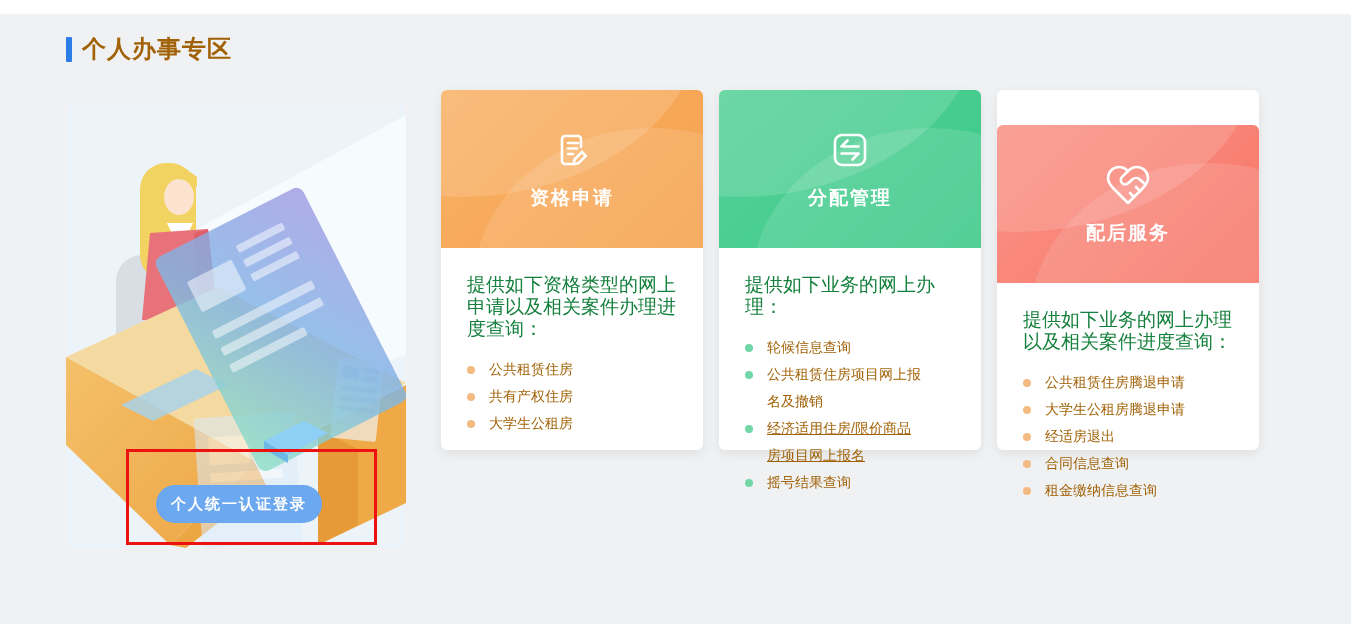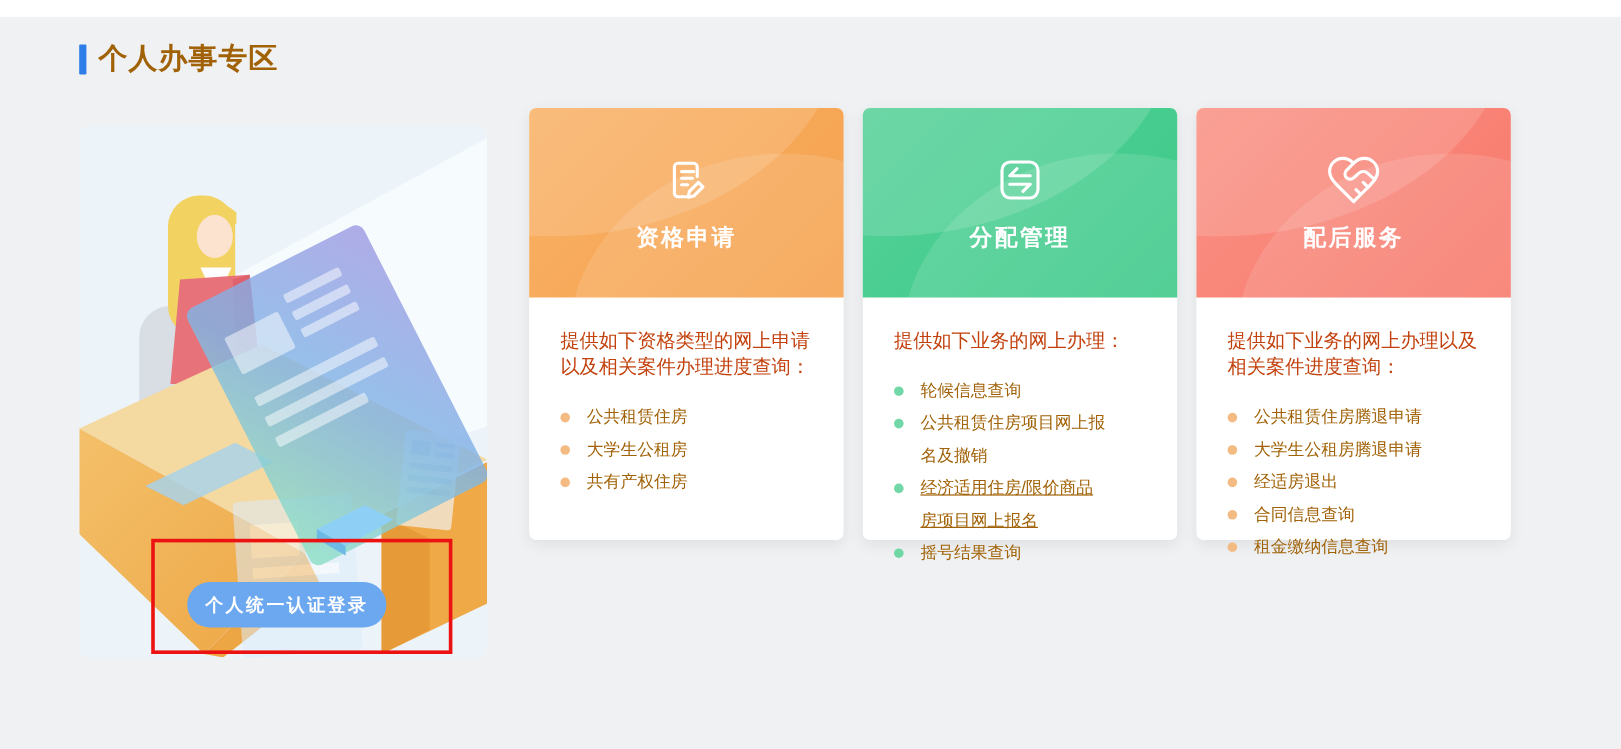--- a/index.html
+++ b/index.html
@@ -39,34 +39,34 @@
     background:#ffffff; border-radius:6px;
     box-shadow:0 4px 12px rgba(0,0,0,.07); cursor:pointer;
   }
   .card-1 { left:441px; } .card-2 { left:719px; } .card-3 { left:997px; }
   .card-head {
     position:relative; height:158px; border-radius:6px 6px 0 0; overflow:hidden;
     display:flex; flex-direction:column; align-items:center;
   }
   .card-1 .card-head { background:linear-gradient(135deg,#f9b166,#f5a14c); }
   .card-2 .card-head { background:linear-gradient(135deg,#55d198,#3cc988);align-items:center; }
-  .card-3 .card-head { background:linear-gradient(135deg,#fa9184,#f7786b); }
+  .card-3 .card-head { background:linear-gradient(135deg,#fa9184,#f7786b);margin-top:35px; }
   .card-head::before {
     content:""; position:absolute; width:430px; height:300px; border-radius:50%;
     background:rgba(255,255,255,.14); left:-170px; top:-195px; transform:rotate(-9deg);
   }
   .card-head::after {
     content:""; position:absolute; width:360px; height:320px; border-radius:50%;
     background:rgba(255,255,255,.12); right:-130px; bottom:-200px;
   }
   .head-icon { margin-top:36px; z-index:2; }
   .head-title { margin-top:11px; z-index:2; color:#ffffff; font-size:19px; font-weight:bold; letter-spacing:2px; }
 
   .card-body { padding:26px 22px 0 26px; }
-  .card-intro { font-size:16px; color:#c2410c; line-height:22px; margin-bottom:16px; }
+  .card-intro { font-size:19px; color:#15803d; line-height:22px; margin-bottom:16px; }
   .svc-list { list-style:none; }
   .svc-list li {
     position:relative; padding-left:22px; font-size:14px; color:#a16207;
     line-height:27px; max-width:200px;
   }
   .svc-list li::before {
     content:""; position:absolute; left:0; top:10px; width:8px; height:8px; border-radius:50%;
   }
   .card-1 .svc-list li::before { background:#f3bb82; }
   .card-2 .svc-list li::before { background:#72d7a6; }
@@ -168,22 +168,22 @@
         <path d="M20 28 h5"></path>
         <path d="M26.5 33.5 l7.5 -7.5 l3.8 3.8 l-7.5 7.5 l-4.8 1 z"></path>
       </g>
     </svg>
     <div class="head-title">资格申请</div>
   </div>
   <div class="card-body">
     <p class="card-intro">提供如下资格类型的网上申请以及相关案件办理进度查询：</p>
     <ul class="svc-list">
       <li>公共租赁住房</li>
+      <li>共有产权住房</li>
       <li>大学生公租房</li>
-      <li>共有产权住房</li>
     </ul>
   </div>
 </div>
 
 <div class="service-card card-2">
   <div class="card-head">
     <svg class="head-icon" width="48" height="48" viewBox="0 0 48 48">
       <g class="icon-stroke">
         <rect x="9" y="9" width="30" height="30" rx="7"></rect>
         <path d="M21.5 14.5 L15.5 20.5 H32.5"></path>

